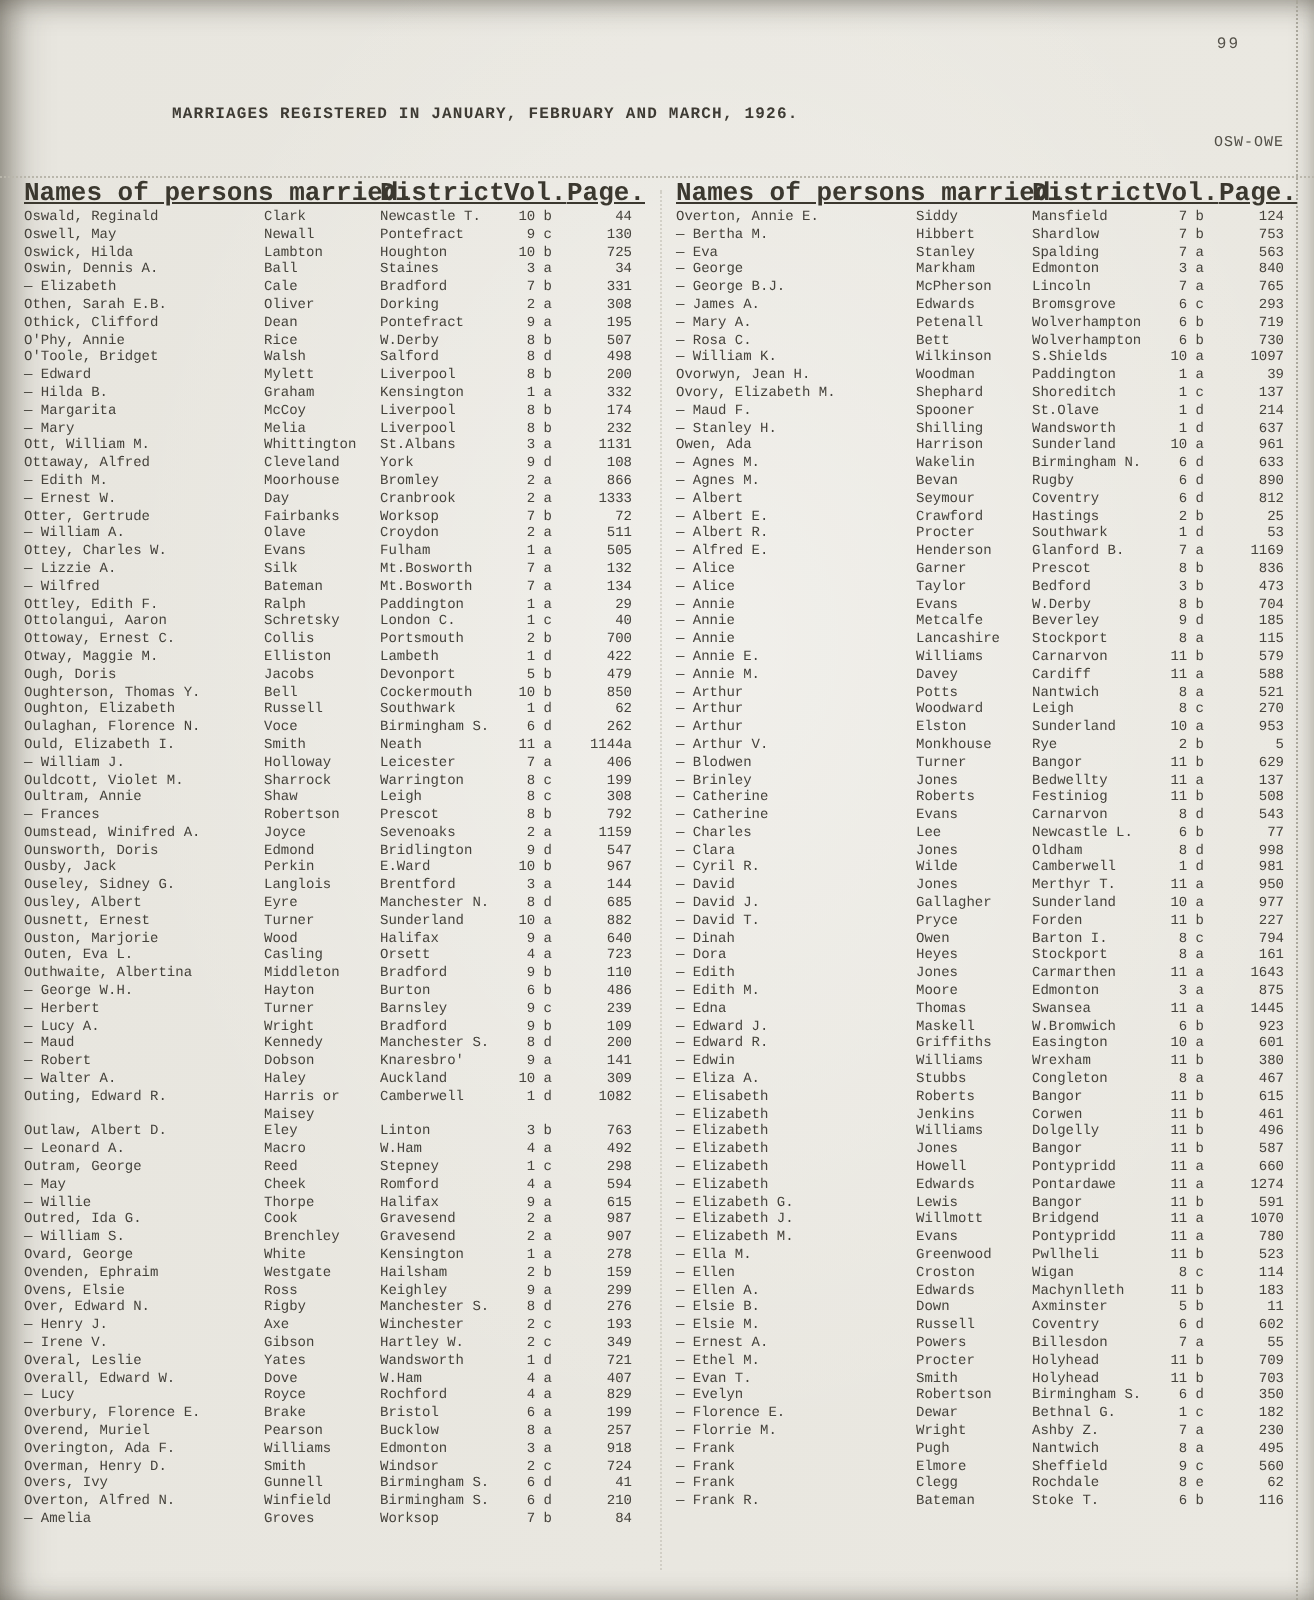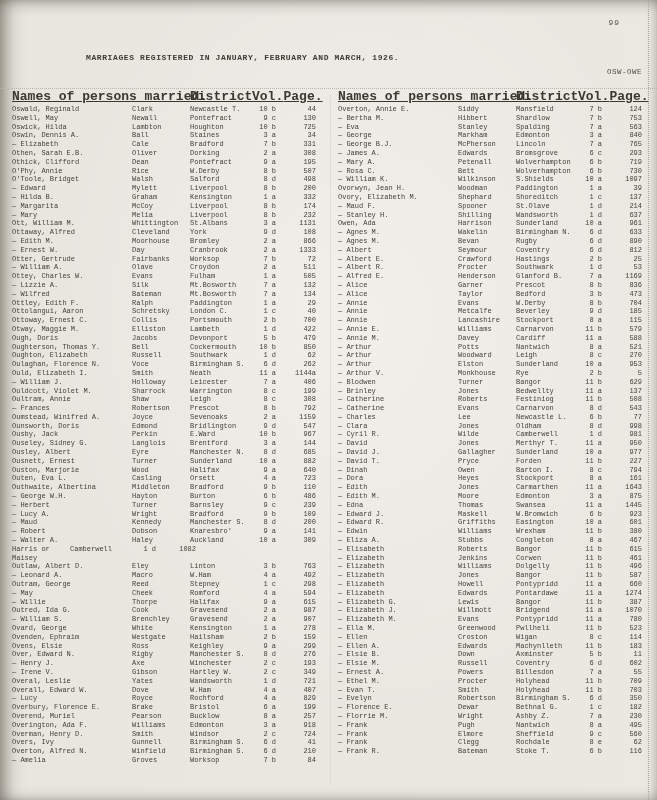--- a/index.html
+++ b/index.html
@@ -430,20 +430,21 @@
           <span class="c-page">141</span>
         </div>
         <div class="row">
           <span class="c-name">— Walter A.</span>
           <span class="c-spouse">Haley</span>
           <span class="c-district">Auckland</span>
           <span class="c-vol">10 a</span>
           <span class="c-page">309</span>
         </div>
         <div class="row">
+          <span class="c-name">Outing, Edward R.</span>
           <span class="c-spouse">Harris or
 Maisey</span>
           <span class="c-district">Camberwell</span>
           <span class="c-vol">1 d</span>
           <span class="c-page">1082</span>
         </div>
         <div class="row">
           <span class="c-name">Outlaw, Albert D.</span>
           <span class="c-spouse">Eley</span>
           <span class="c-district">Linton</span>
@@ -1005,21 +1006,21 @@
           <span class="c-spouse">Edwards</span>
           <span class="c-district">Pontardawe</span>
           <span class="c-vol">11 a</span>
           <span class="c-page">1274</span>
         </div>
         <div class="row">
           <span class="c-name">— Elizabeth G.</span>
           <span class="c-spouse">Lewis</span>
           <span class="c-district">Bangor</span>
           <span class="c-vol">11 b</span>
-          <span class="c-page">387</span>
+          <span class="c-page">591</span>
         </div>
         <div class="row">
           <span class="c-name">— Elizabeth J.</span>
           <span class="c-spouse">Willmott</span>
           <span class="c-district">Bridgend</span>
           <span class="c-vol">11 a</span>
           <span class="c-page">1070</span>
         </div>
         <div class="row">
           <span class="c-name">— Elizabeth M.</span>

